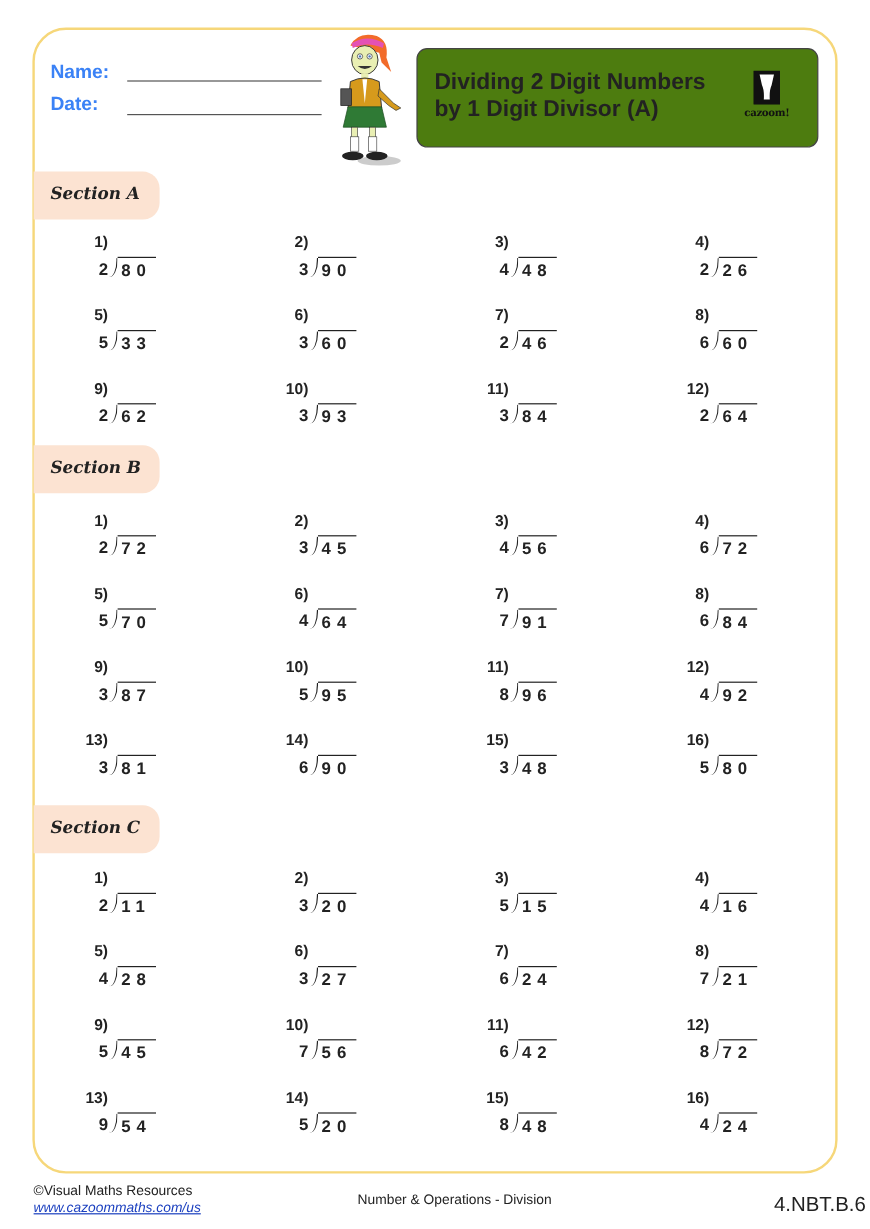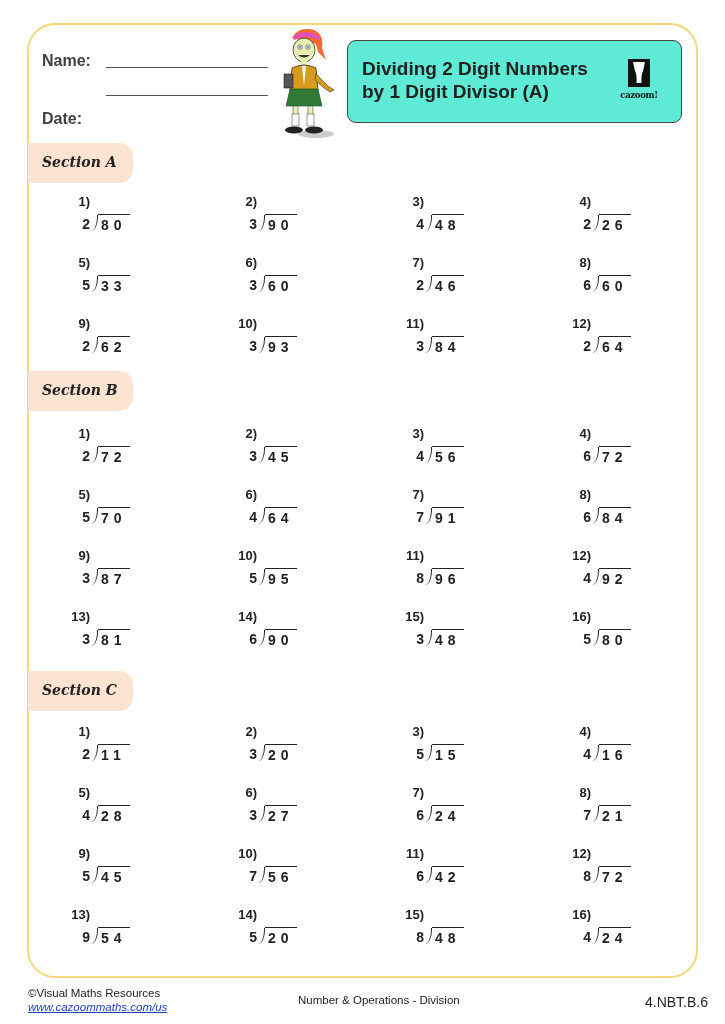--- a/index.html
+++ b/index.html
@@ -4,32 +4,32 @@
 <style>
   * { box-sizing: border-box; margin: 0; padding: 0; }
   html, body { width: 725px; height: 1024px; background: #ffffff; overflow: hidden; }
   body { position: relative; font-family: "Liberation Sans", sans-serif; color: #222; }
 
   .frame {
     position: absolute; left: 27px; top: 23px; width: 671px; height: 955px;
     border: 2px solid #f6d77a; border-radius: 28px; background: #fff;
   }
 
-  .name-row, .date-row { position: absolute; left: 42px; font-size: 16px; font-weight: bold; color: #404040; }
+  .name-row, .date-row { position: absolute; left: 42px; font-size: 16px; font-weight: bold; color: #3b82f6; }
   .name-row { top: 52px; }
-  .date-row { top: 79px; margin-top: 31px; }
+  .date-row { top: 79px; }
   .line { position: absolute; left: 106px; width: 162px; border-bottom: 1.5px solid #555; }
   .name-line { top: 67px; }
   .date-line { top: 95px; }
 
   .mascot { position: absolute; left: 278px; top: 26px; width: 62px; height: 114px; }
 
   .title-box {
     position: absolute; left: 347px; top: 40px; width: 335px; height: 83px;
-    background: #5eead4; border: 1.5px solid #444; border-radius: 9px;
+    background: #4d7c0f; border: 1.5px solid #444; border-radius: 9px;
   }
   .title-text {
     position: absolute; left: 14px; top: 16px; font-size: 19px; font-weight: bold;
     line-height: 23px; color: #222;
   }
   .logo { position: absolute; left: 269px; top: 18px; width: 44px; height: 46px; }
   .logo-box { position: absolute; left: 11px; top: 0; width: 22px; height: 28px; background: #111; }
   .logo-text {
     position: absolute; left: 0; top: 31px; width: 44px; text-align: center;
     font-family: "DejaVu Serif", serif; font-weight: bold; font-size: 8.5px; color: #111; letter-spacing: -0.3px;
@@ -50,21 +50,21 @@
   .divisor { position: absolute; left: 0; top: 2px; width: 10px; text-align: right; }
   .bracket { position: absolute; left: 11px; top: 1px; width: 7px; height: 16px; border-right: 1.5px solid #222; border-radius: 0 0 8px 0 / 0 0 16px 0; }
   .dividend {
     position: absolute; left: 18px; top: 0px; padding-top: 2px; width: 32px;
     border-top: 1.5px solid #222; letter-spacing: 5px; padding-left: 3px;
   }
 
   .footer-left { position: absolute; left: 28px; top: 986px; font-size: 11.5px; color: #222; line-height: 14px; }
   .footer-left a { color: #1a3fbf; text-decoration: underline; font-style: italic; }
   .footer-mid { position: absolute; left: 298px; top: 994px; font-size: 11.5px; color: #222; }
-  .footer-right { position: absolute; left: 645px; top: 994px; font-size: 14px; color: #222; }
+  .footer-right { position: absolute; left: 645px; top: 994px; font-size: 17px; color: #222; }
 </style>
 </head>
 <body>
 
 <div class="frame"></div>
 
 <div class="name-row">Name:</div>
 <div class="line name-line"></div>
 <div class="date-row">Date:</div>
 <div class="line date-line"></div>

